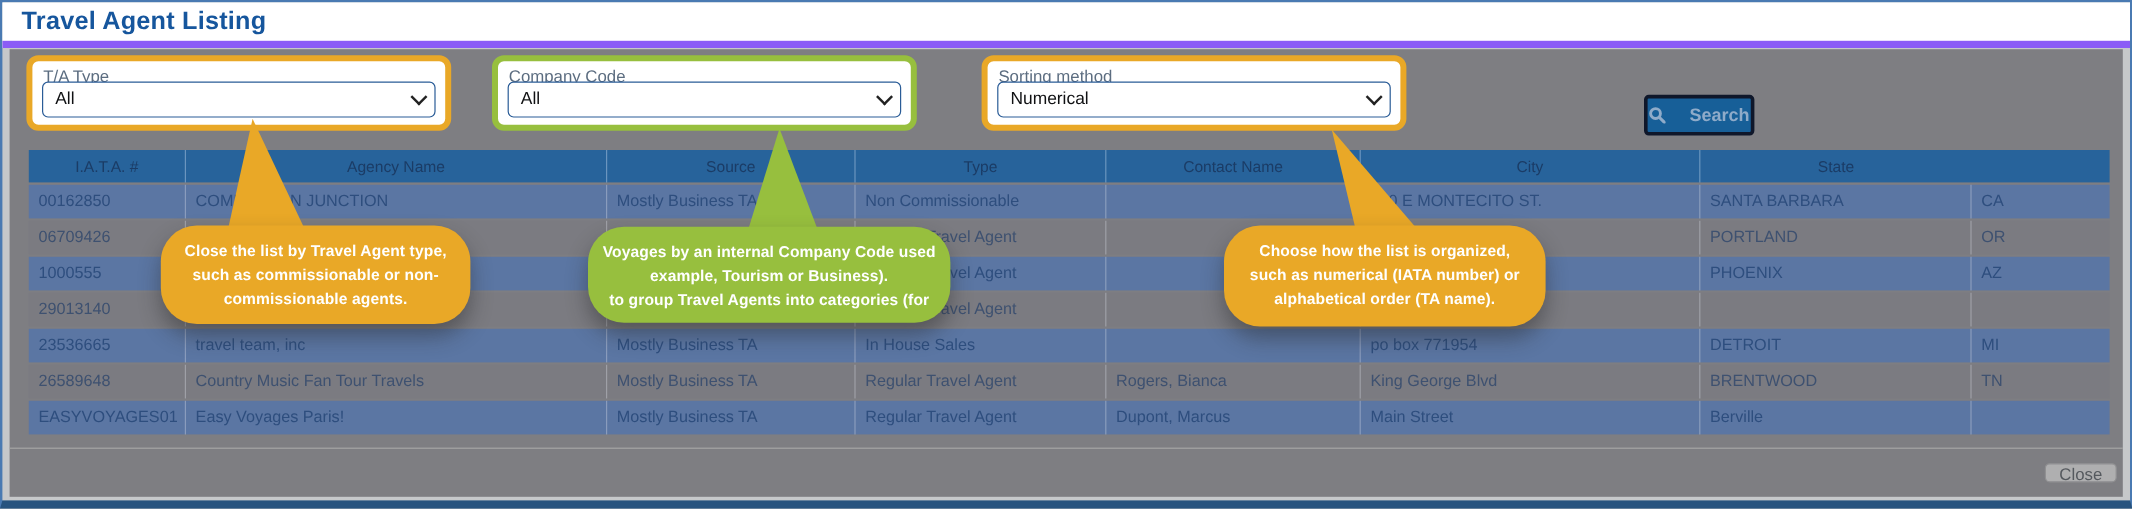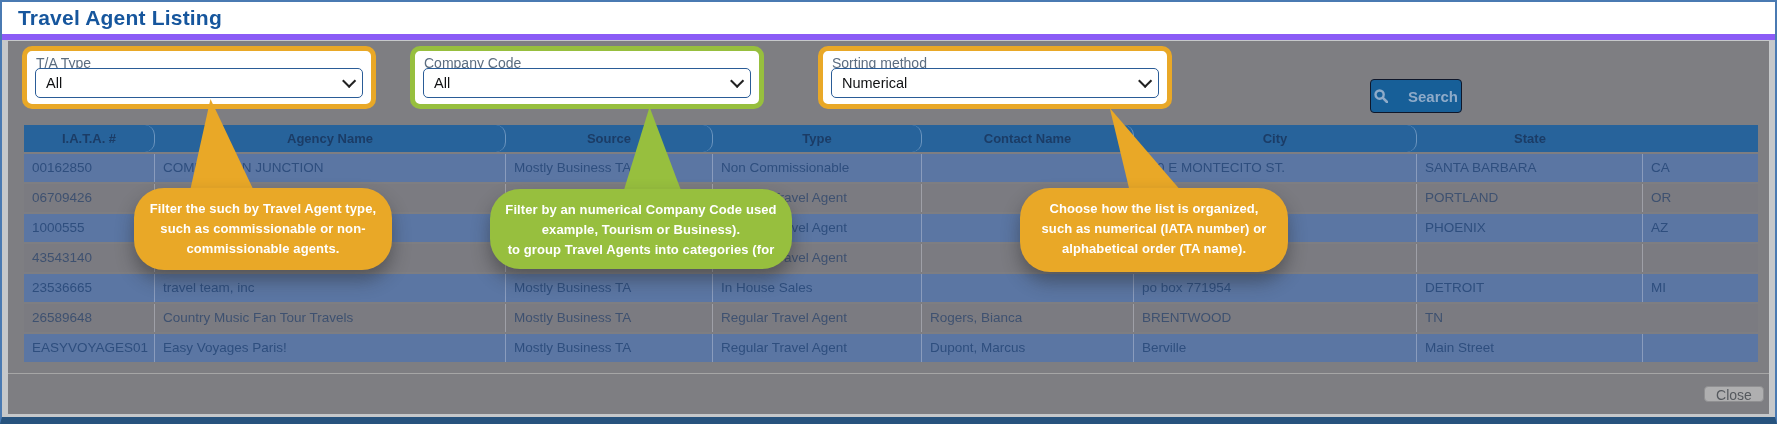--- a/index.html
+++ b/index.html
@@ -35,29 +35,29 @@
   #box-sorting{left:816px;top:44px;}
   .spotlight .flabel{position:absolute;left:9px;top:4px;font-size:14px;color:#5C6D80;}
   .fselect{position:absolute;left:8px;right:8px;bottom:6px;height:30px;background:#fff;
            border:1.5px solid #2A5C97;border-radius:5px;display:flex;align-items:center;
            padding:0 10px;font-size:14.5px;color:#101113;cursor:pointer;}
   .fselect .chev{margin-left:auto;width:10px;height:10px;border-right:2px solid #222;
                  border-bottom:2px solid #222;transform:rotate(45deg) translateY(-3px);}
 
   
   .search-btn{position:absolute;left:1368px;top:77px;width:92px;height:34px;background:var(--btn-blue);
-              border:1px solid #0f172a;border-radius:4px;display:flex;align-items:center;justify-content:center;
+              border:3px solid #0f172a;border-radius:4px;display:flex;align-items:center;justify-content:center;
               gap:20px;color:#8FABC9;font-weight:bold;font-size:15px;cursor:pointer;}
 
   
   .grid-row{display:grid;grid-template-columns:131px 351px 207px 209px 212px 283px 226px 1fr;}
   .table{position:absolute;left:22px;top:123px;width:1734px;}
   .thead{height:27px;background:var(--header-blue);}
-  .thead .th{font-size:13px;font-weight:bold;color:#1B3C66;text-align:center;line-height:27px;
-             border-right:1px solid rgba(190,210,235,.45);overflow:hidden;white-space:nowrap;border-radius:10px;}
+  .thead .th{font-size:13px;font-weight:normal;color:#1B3C66;text-align:center;line-height:27px;
+             border-right:1px solid rgba(190,210,235,.45);overflow:hidden;white-space:nowrap;}
   .thead .th:last-child{border-right:none;}
   .trow{height:28px;margin-top:2px;cursor:pointer;}
   .trow .td{font-size:13.5px;line-height:28px;padding-left:8px;overflow:hidden;white-space:nowrap;
             border-right:1px solid rgba(225,230,238,.35);}
   .trow .td:last-child{border-right:none;}
   .trow:nth-child(odd){background:var(--row-blue);color:#2E4E7E;}
   .trow:nth-child(even){background:var(--row-gray);color:#3E5170;}
 
   
   .footer-sep{position:absolute;left:6px;right:6px;top:371px;height:1px;background:#A6A6A6;}
@@ -158,21 +158,21 @@
         <div class="td">1000555</div>
         <div class="td"></div>
         <div class="td"></div>
         <div class="td">Regular Travel Agent</div>
         <div class="td"></div>
         <div class="td"></div>
         <div class="td">PHOENIX</div>
         <div class="td">AZ</div>
       </div>
       <div class="grid-row trow">
-        <div class="td">43543140</div>
+        <div class="td">29013140</div>
         <div class="td"></div>
         <div class="td"></div>
         <div class="td">Regular Travel Agent</div>
         <div class="td"></div>
         <div class="td"></div>
         <div class="td"></div>
         <div class="td"></div>
       </div>
       <div class="grid-row trow">
         <div class="td">23536665</div>
@@ -183,47 +183,48 @@
         <div class="td">po box 771954</div>
         <div class="td">DETROIT</div>
         <div class="td">MI</div>
       </div>
       <div class="grid-row trow">
         <div class="td">26589648</div>
         <div class="td">Country Music Fan Tour Travels</div>
         <div class="td">Mostly Business TA</div>
         <div class="td">Regular Travel Agent</div>
         <div class="td">Rogers, Bianca</div>
+        <div class="td">King George Blvd</div>
         <div class="td">BRENTWOOD</div>
         <div class="td">TN</div>
       </div>
       <div class="grid-row trow">
         <div class="td">EASYVOYAGES01</div>
         <div class="td">Easy Voyages Paris!</div>
         <div class="td">Mostly Business TA</div>
         <div class="td">Regular Travel Agent</div>
         <div class="td">Dupont, Marcus</div>
+        <div class="td">Main Street</div>
         <div class="td">Berville</div>
-        <div class="td">Main Street</div>
         <div class="td"></div>
       </div>
     </div>
   </div>
 
   <div class="tail" id="tail-1"></div>
   <div class="tail" id="tail-2"></div>
   <div class="tail" id="tail-3"></div>
 
   <div class="bubble" id="bubble-1">
-    <span class="line">Filter the such by Travel Agent type,</span>
+    <span class="line">Close the list by Travel Agent type,</span>
     <span class="line">such as commissionable or non-</span>
     <span class="line">commissionable agents.</span>
   </div>
   <div class="bubble" id="bubble-2">
-    <span class="line">Filter by an numerical Company Code used</span>
+    <span class="line">Voyages by an internal Company Code used</span>
     <span class="line">example, Tourism or Business).</span>
     <span class="line">to group Travel Agents into categories (for</span>
   </div>
   <div class="bubble" id="bubble-3">
     <span class="line">Choose how the list is organized,</span>
     <span class="line">such as numerical (IATA number) or</span>
     <span class="line">alphabetical order (TA name).</span>
   </div>
 
   <div class="footer-sep"></div>

